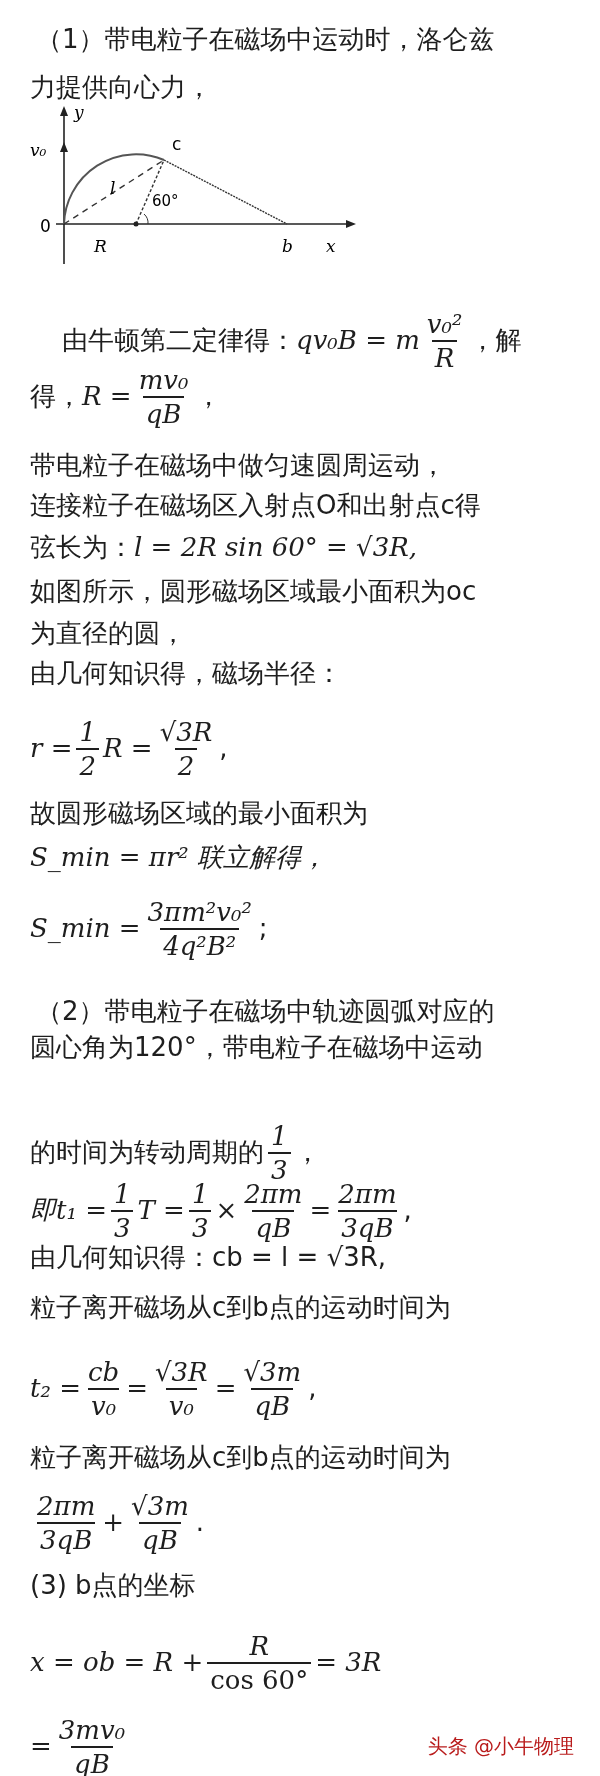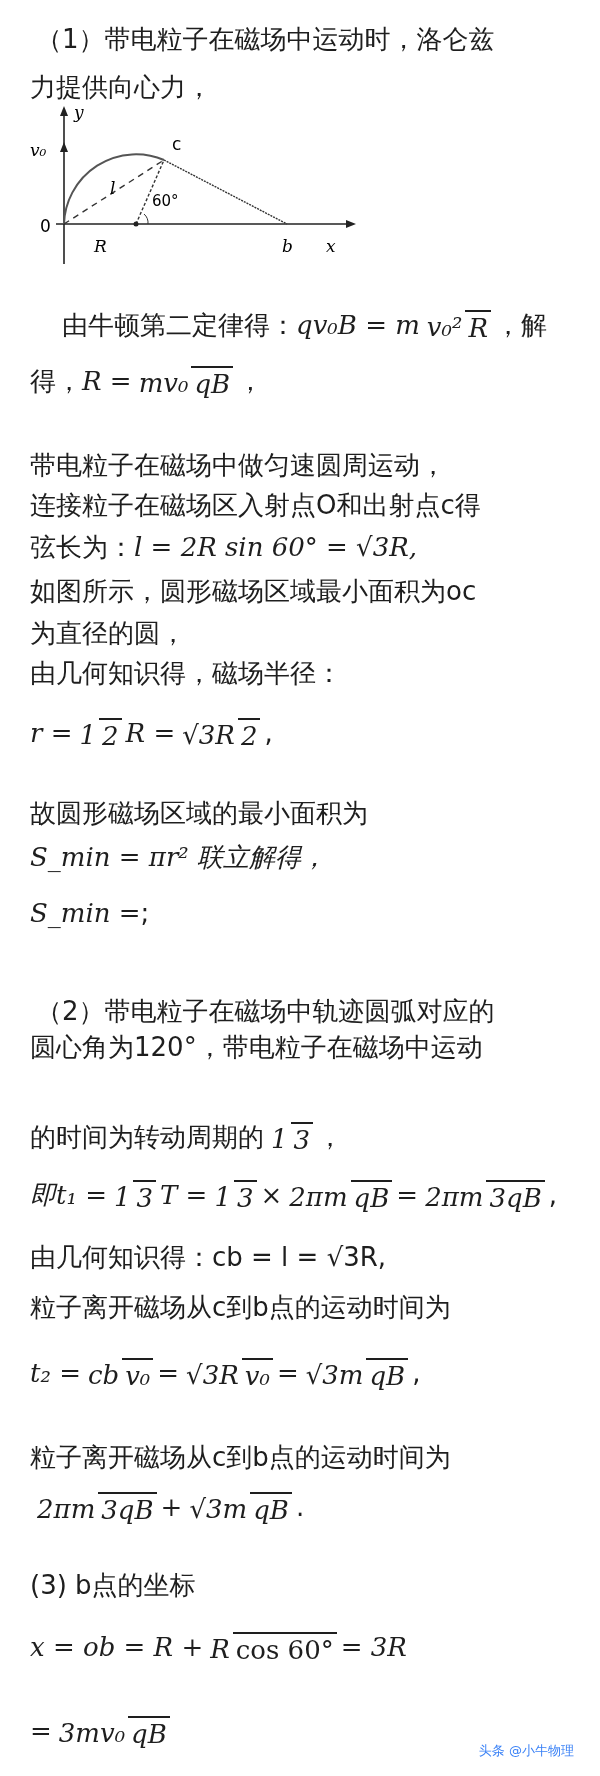--- a/index.html
+++ b/index.html
@@ -1,25 +1,25 @@
 <!DOCTYPE html>
 <html><head>
 <meta charset="utf-8">
 <style>
   html, body { margin: 0; padding: 0; background: #ffffff; }
   body { width: 600px; height: 1776px; position: relative; overflow: hidden;
          font-family: "DejaVu Sans", sans-serif; color: #1e1e1e; }
   .line { position: absolute; left: 30px; font-size: 26px; line-height: 34px; white-space: nowrap; text-align: right; }
   .m { font-family: "DejaVu Serif", serif; font-style: italic; }
   .rm { font-family: "DejaVu Serif", serif; font-style: normal; }
-  .frac { display: inline-flex; flex-direction: row; align-items: center; vertical-align: middle; margin: 0 4px; font-family: "DejaVu Serif", serif; font-style: italic; }
+  .frac { display: inline-flex; flex-direction: column; align-items: center; vertical-align: middle; margin: 0 4px; font-family: "DejaVu Serif", serif; font-style: italic; }
   .frac .num { padding: 0 3px; line-height: 32px; }
   .frac .den { padding: 0 3px; line-height: 32px; border-top: 2px solid #1e1e1e; }
   .diagram { position: absolute; left: 26px; top: 104px; width: 330px; height: 170px; }
-  .watermark { position: absolute; right: 26px; bottom: 16px; font-size: 13px; color: #3b82f6; }
+  .watermark { position: absolute; right: 26px; bottom: 16px; font-size: 20px; color: #b91c1c; }
 </style>
 </head>
 <body>
 
 <div class="line" style="top:22px;left:36px;">（1）带电粒子在磁场中运动时，洛仑兹</div>
 <div class="line" style="top:70px;">力提供向心力，</div>
 
 <svg class="diagram" viewBox="0 0 330 170">
 
   <line x1="38" y1="160" x2="38" y2="8" stroke="#222" stroke-width="1.6"></line>
@@ -77,21 +77,24 @@
     </span><span class="m">R =</span><span class="frac">
       <span class="num">√3R</span>
       <span class="den">2</span>
     </span><span>,</span>
 </div>
 <div class="line" style="top:796px;">故圆形磁场区域的最小面积为</div>
 <div class="line" style="top:840px;">
   <span class="m">S_min = πr² 联立解得，</span>
 </div>
 <div class="line" style="top:896px;">
-  <span class="m">S_min =</span><span>;</span>
+  <span class="m">S_min =</span><span class="frac">
+      <span class="num">3πm²v₀²</span>
+      <span class="den">4q²B²</span>
+    </span><span>;</span>
 </div>
 
 <div class="line" style="top:982px;left:36px;margin-top:12px;">（2）带电粒子在磁场中轨迹圆弧对应的</div>
 <div class="line" style="top:1030px;">圆心角为120°，带电粒子在磁场中运动</div>
 <div class="line" style="top:1120px;">
   <span>的时间为转动周期的</span><span class="frac">
       <span class="num">1</span>
       <span class="den">3</span>
     </span><span>，</span>
 </div>

